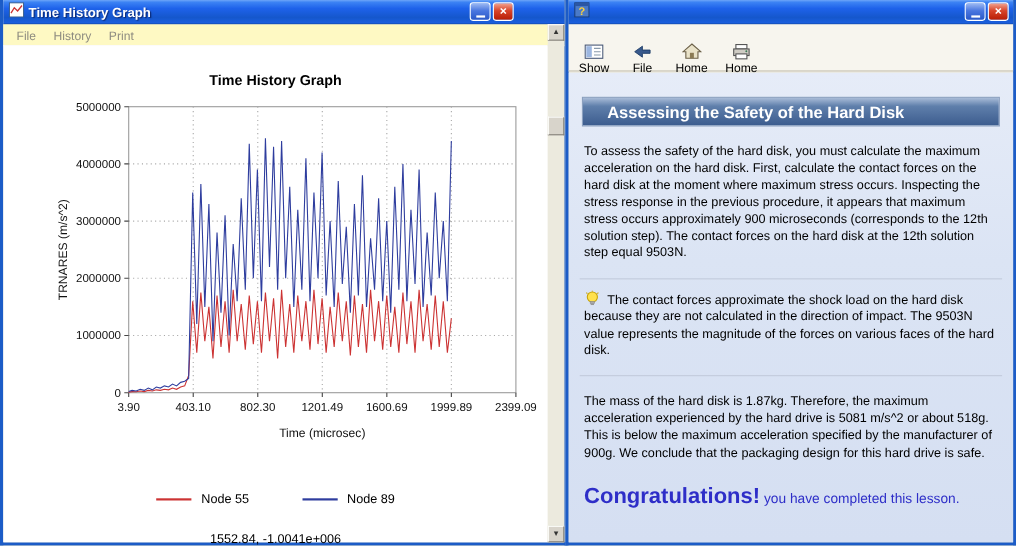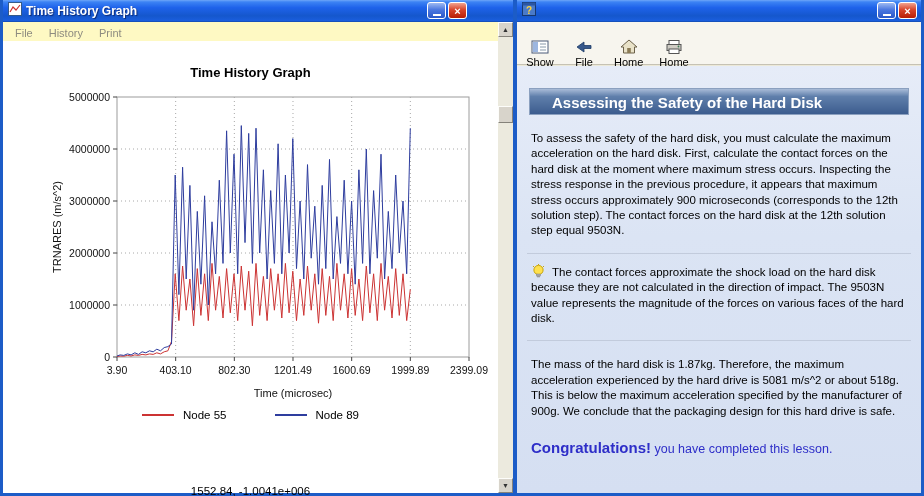--- a/index.html
+++ b/index.html
@@ -30,21 +30,21 @@
            display:flex;align-items:flex-end;padding-left:4px;}
   .menu-item{font-size:11px;color:#8e8c80;padding:2px 8px;}
 
   .chart-area{position:absolute;left:0;top:41px;width:495px;height:452px;background:#fff;}
   .chart-title{position:absolute;top:24px;width:100%;text-align:center;
                font-weight:bold;font-size:13px;color:#000;}
   #chart-svg{position:absolute;left:46px;top:46px;}
   #chart-svg .tick{font-family:"Liberation Sans",sans-serif;font-size:10.5px;fill:#111;}
   #chart-svg .axis{font-family:"Liberation Sans",sans-serif;font-size:11px;fill:#111;}
 
-  .legend{position:absolute;top:368px;width:100%;display:flex;justify-content:center;gap:48px;}
+  .legend{position:absolute;top:407px;width:100%;display:flex;justify-content:center;gap:48px;}
   .legend-item{display:flex;align-items:center;}
   .legend-line{display:inline-block;width:32px;height:0;border-top:2px solid #000;margin-right:9px;}
   .legend-label{font-size:11.5px;color:#000;}
   .readout{position:absolute;top:444px;width:100%;text-align:center;font-size:11.5px;color:#000;}
 
   .vscroll{position:absolute;right:0;top:22px;bottom:0;width:15px;background:#eceade;}
   .scroll-btn{position:absolute;left:0;width:15px;height:15px;box-sizing:border-box;
               background:#d8d4cb;border:1px solid;border-color:#fdfdfa #85827a #85827a #fdfdfa;
               font-size:7px;color:#333;display:flex;align-items:center;justify-content:center;}
   .scroll-btn.up{top:0;} .scroll-btn.down{bottom:0;}
@@ -62,21 +62,21 @@
                 background:linear-gradient(180deg,#e6ecf8 0%,#dbe4f4 40%,#d5dff2 100%);}
   .banner{margin:22px 12px 0;height:27px;line-height:27px;padding-left:22px;box-sizing:border-box;
           color:#fff;font-weight:bold;font-size:15px;border:1px solid #8ba0bf;
           background:linear-gradient(180deg,#a9bcd8 0%,#5f7fab 30%,#3c5c8e 100%);}
   .body-text{margin:16px 14px 0;font-size:11.5px;line-height:1.34;color:#000;}
   .divider{margin:14px 10px 0;border-top:1px solid #c2cbdc;height:0;}
   .tip{margin-top:10px;}
   .bulb{margin-right:6px;}
   .bulb svg{vertical-align:-3px;}
   .congrats{margin:20px 14px 0;}
-  .congrats-bold{color:#2e2ec8;font-weight:bold;font-size:15px;}
+  .congrats-bold{color:#2e2ec8;font-weight:bold;font-size:20px;}
   .congrats-rest{color:#2e2ec8;font-size:12.5px;}
 </style>
 </head>
 <body>
 
 <div class="desktop">
 
   <div class="window win-left">
     <div class="titlebar">
       <span class="win-icon">

